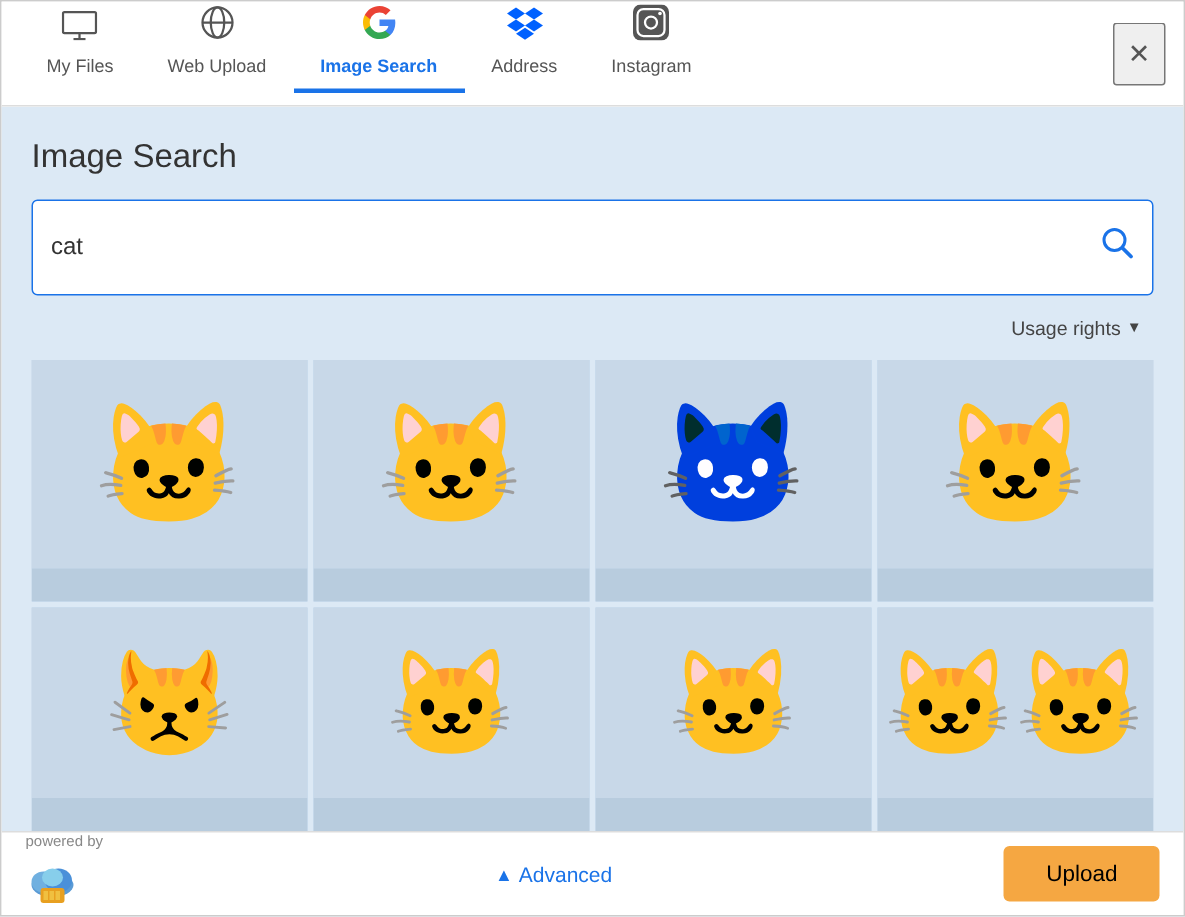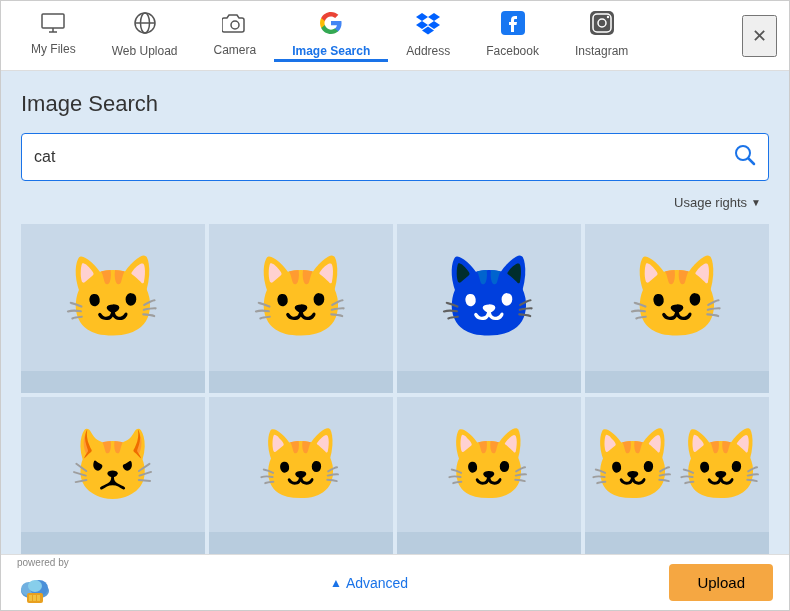--- a/index.html
+++ b/index.html
@@ -28,21 +28,21 @@
     .nav-items {
       display: flex;
       align-items: center;
       gap: 0;
       flex: 1;
     }
     .nav-item {
       display: flex;
       flex-direction: column;
       align-items: center;
-      justify-content: center;
+      justify-content: flex-end;
       padding: 8px 18px;
       cursor: pointer;
       border-bottom: 3px solid transparent;
       height: 52px;
       gap: 4px;
     }
     .nav-item.active {
       border-bottom: 3px solid #1a73e8;
     }
     .nav-item .nav-label {
@@ -85,21 +85,21 @@
       margin-bottom: 16px;
     }
 
     .search-bar {
       display: flex;
       align-items: center;
       background: #fff;
       border: 1px solid #1a73e8;
       border-radius: 4px;
       padding: 0 12px;
-      height: 48px;
+      height: 64px;
       margin-bottom: 10px;
     }
     .search-input {
       flex: 1;
       border: none;
       outline: none;
       font-size: 16px;
       color: #333;
       background: transparent;
     }
@@ -235,29 +235,20 @@
       <span class="nav-icon">
         <svg width="24" height="24" viewBox="0 0 24 24" fill="none">
           <circle cx="12" cy="12" r="10" stroke="#555" stroke-width="1.5"></circle>
           <ellipse cx="12" cy="12" rx="4.5" ry="10" stroke="#555" stroke-width="1.5"></ellipse>
           <line x1="2" y1="12" x2="22" y2="12" stroke="#555" stroke-width="1.5"></line>
         </svg>
       </span>
       <span class="nav-label">Web Upload</span>
     </div>
 
-    <div class="nav-item">
-      <span class="nav-icon">
-        <svg width="26" height="22" viewBox="0 0 26 22" fill="none">
-          <path d="M2 6h3l2-3h8l2 3h3a2 2 0 0 1 2 2v10a2 2 0 0 1-2 2H2a2 2 0 0 1-2-2V8a2 2 0 0 1 2-2z" stroke="#555" stroke-width="1.5" fill="none"></path>
-          <circle cx="13" cy="13" r="4" stroke="#555" stroke-width="1.5"></circle>
-        </svg>
-      </span>
-      <span class="nav-label">Camera</span>
-    </div>
 
     <div class="nav-item active">
       <span class="nav-icon">
         <svg width="24" height="24" viewBox="0 0 24 24">
           <path d="M22.56 12.25c0-.78-.07-1.53-.2-2.25H12v4.26h5.92c-.26 1.37-1.04 2.53-2.21 3.31v2.77h3.57c2.08-1.92 3.28-4.74 3.28-8.09z" fill="#4285F4"></path>
           <path d="M12 23c2.97 0 5.46-.98 7.28-2.66l-3.57-2.77c-.98.66-2.23 1.06-3.71 1.06-2.86 0-5.29-1.93-6.16-4.53H2.18v2.84C3.99 20.53 7.7 23 12 23z" fill="#34A853"></path>
           <path d="M5.84 14.09c-.22-.66-.35-1.36-.35-2.09s.13-1.43.35-2.09V7.07H2.18C1.43 8.55 1 10.22 1 12s.43 3.45 1.18 4.93l3.66-2.84z" fill="#FBBC05"></path>
           <path d="M12 5.38c1.62 0 3.06.56 4.21 1.64l3.15-3.15C17.45 2.09 14.97 1 12 1 7.7 1 3.99 3.47 2.18 7.07l3.66 2.84c.87-2.6 3.3-4.53 6.16-4.53z" fill="#EA4335"></path>
         </svg>
       </span>
@@ -270,29 +261,20 @@
           <path d="M6 2L12 6L6 10L0 6L6 2Z" fill="#0061ff"></path>
           <path d="M18 2L24 6L18 10L12 6L18 2Z" fill="#0061ff"></path>
           <path d="M0 14L6 10L12 14L6 18L0 14Z" fill="#0061ff"></path>
           <path d="M24 14L18 10L12 14L18 18L24 14Z" fill="#0061ff"></path>
           <path d="M6 19.5L12 15.5L18 19.5L12 23.5L6 19.5Z" fill="#0061ff"></path>
         </svg>
       </span>
       <span class="nav-label">Address</span>
     </div>
 
-    <div class="nav-item">
-      <span class="nav-icon">
-        <svg width="24" height="24" viewBox="0 0 24 24">
-          <rect width="24" height="24" rx="4" fill="#1877f2"></rect>
-          <path d="M16 8h-2a1 1 0 0 0-1 1v2h3l-.5 3H13v7h-3v-7H8v-3h2V9a4 4 0 0 1 4-4h2v3z" fill="white"></path>
-        </svg>
-      </span>
-      <span class="nav-label">Facebook</span>
-    </div>
 
     <div class="nav-item">
       <span class="nav-icon">
         <svg width="24" height="24" viewBox="0 0 24 24">
           <rect width="24" height="24" rx="5" fill="#555"></rect>
           <rect x="3" y="3" width="18" height="18" rx="4" fill="none" stroke="white" stroke-width="1.5"></rect>
           <circle cx="12" cy="12" r="4" fill="none" stroke="white" stroke-width="1.5"></circle>
           <circle cx="18" cy="6" r="1.2" fill="white"></circle>
         </svg>
       </span>

